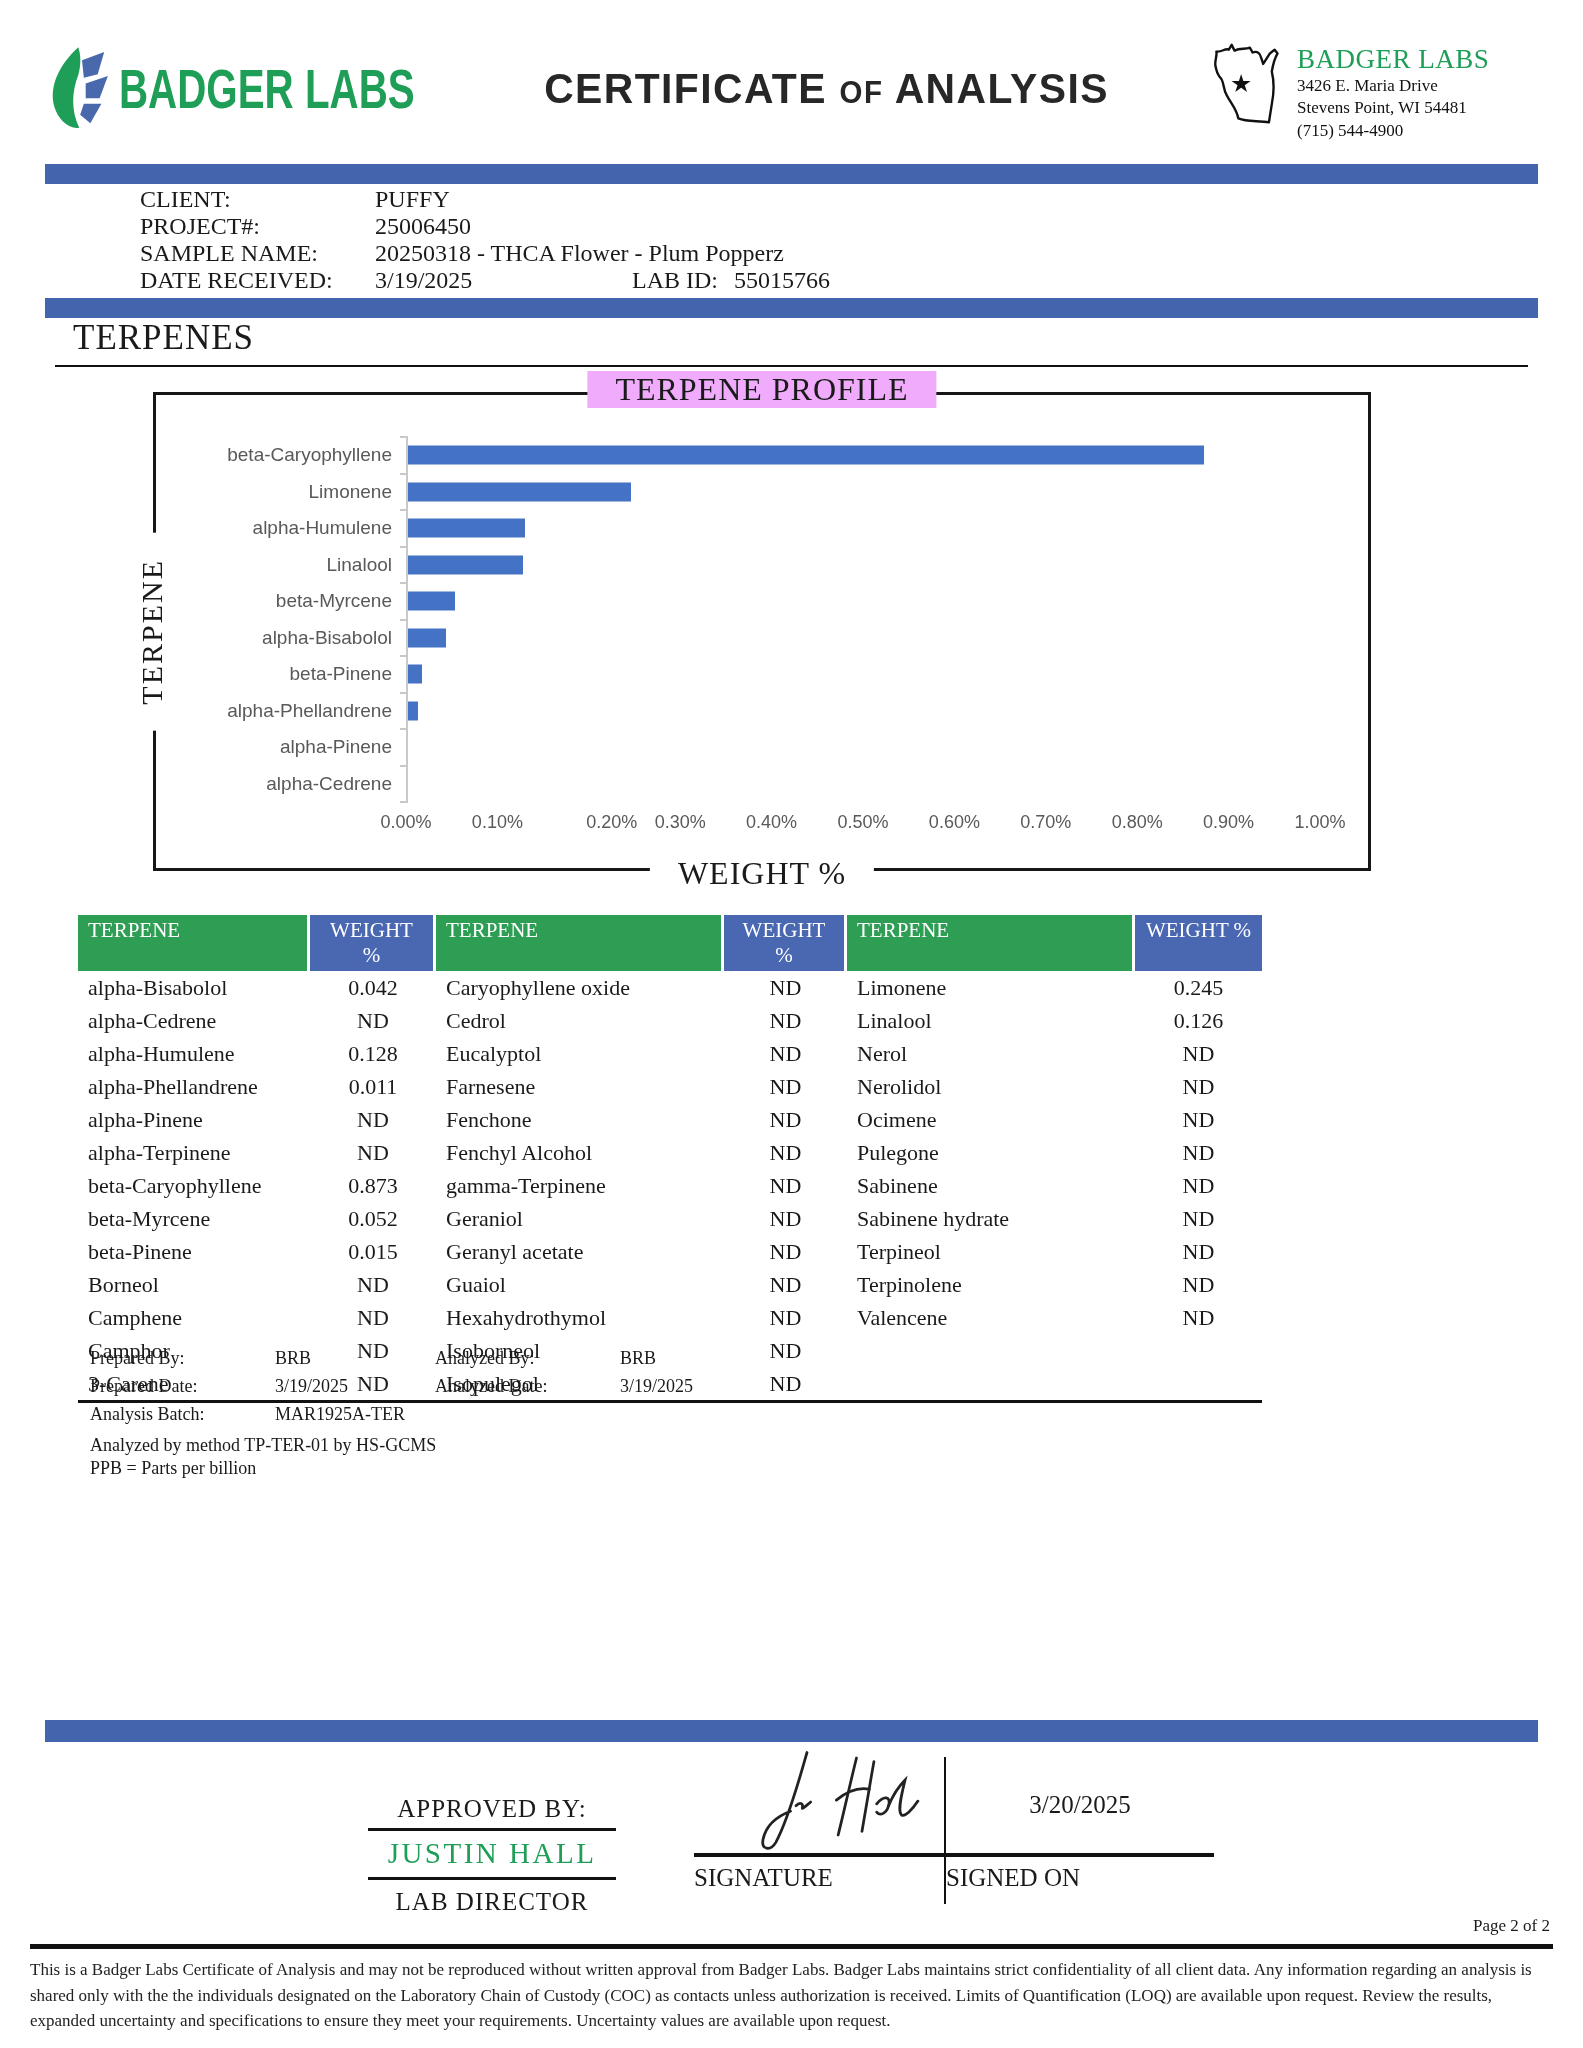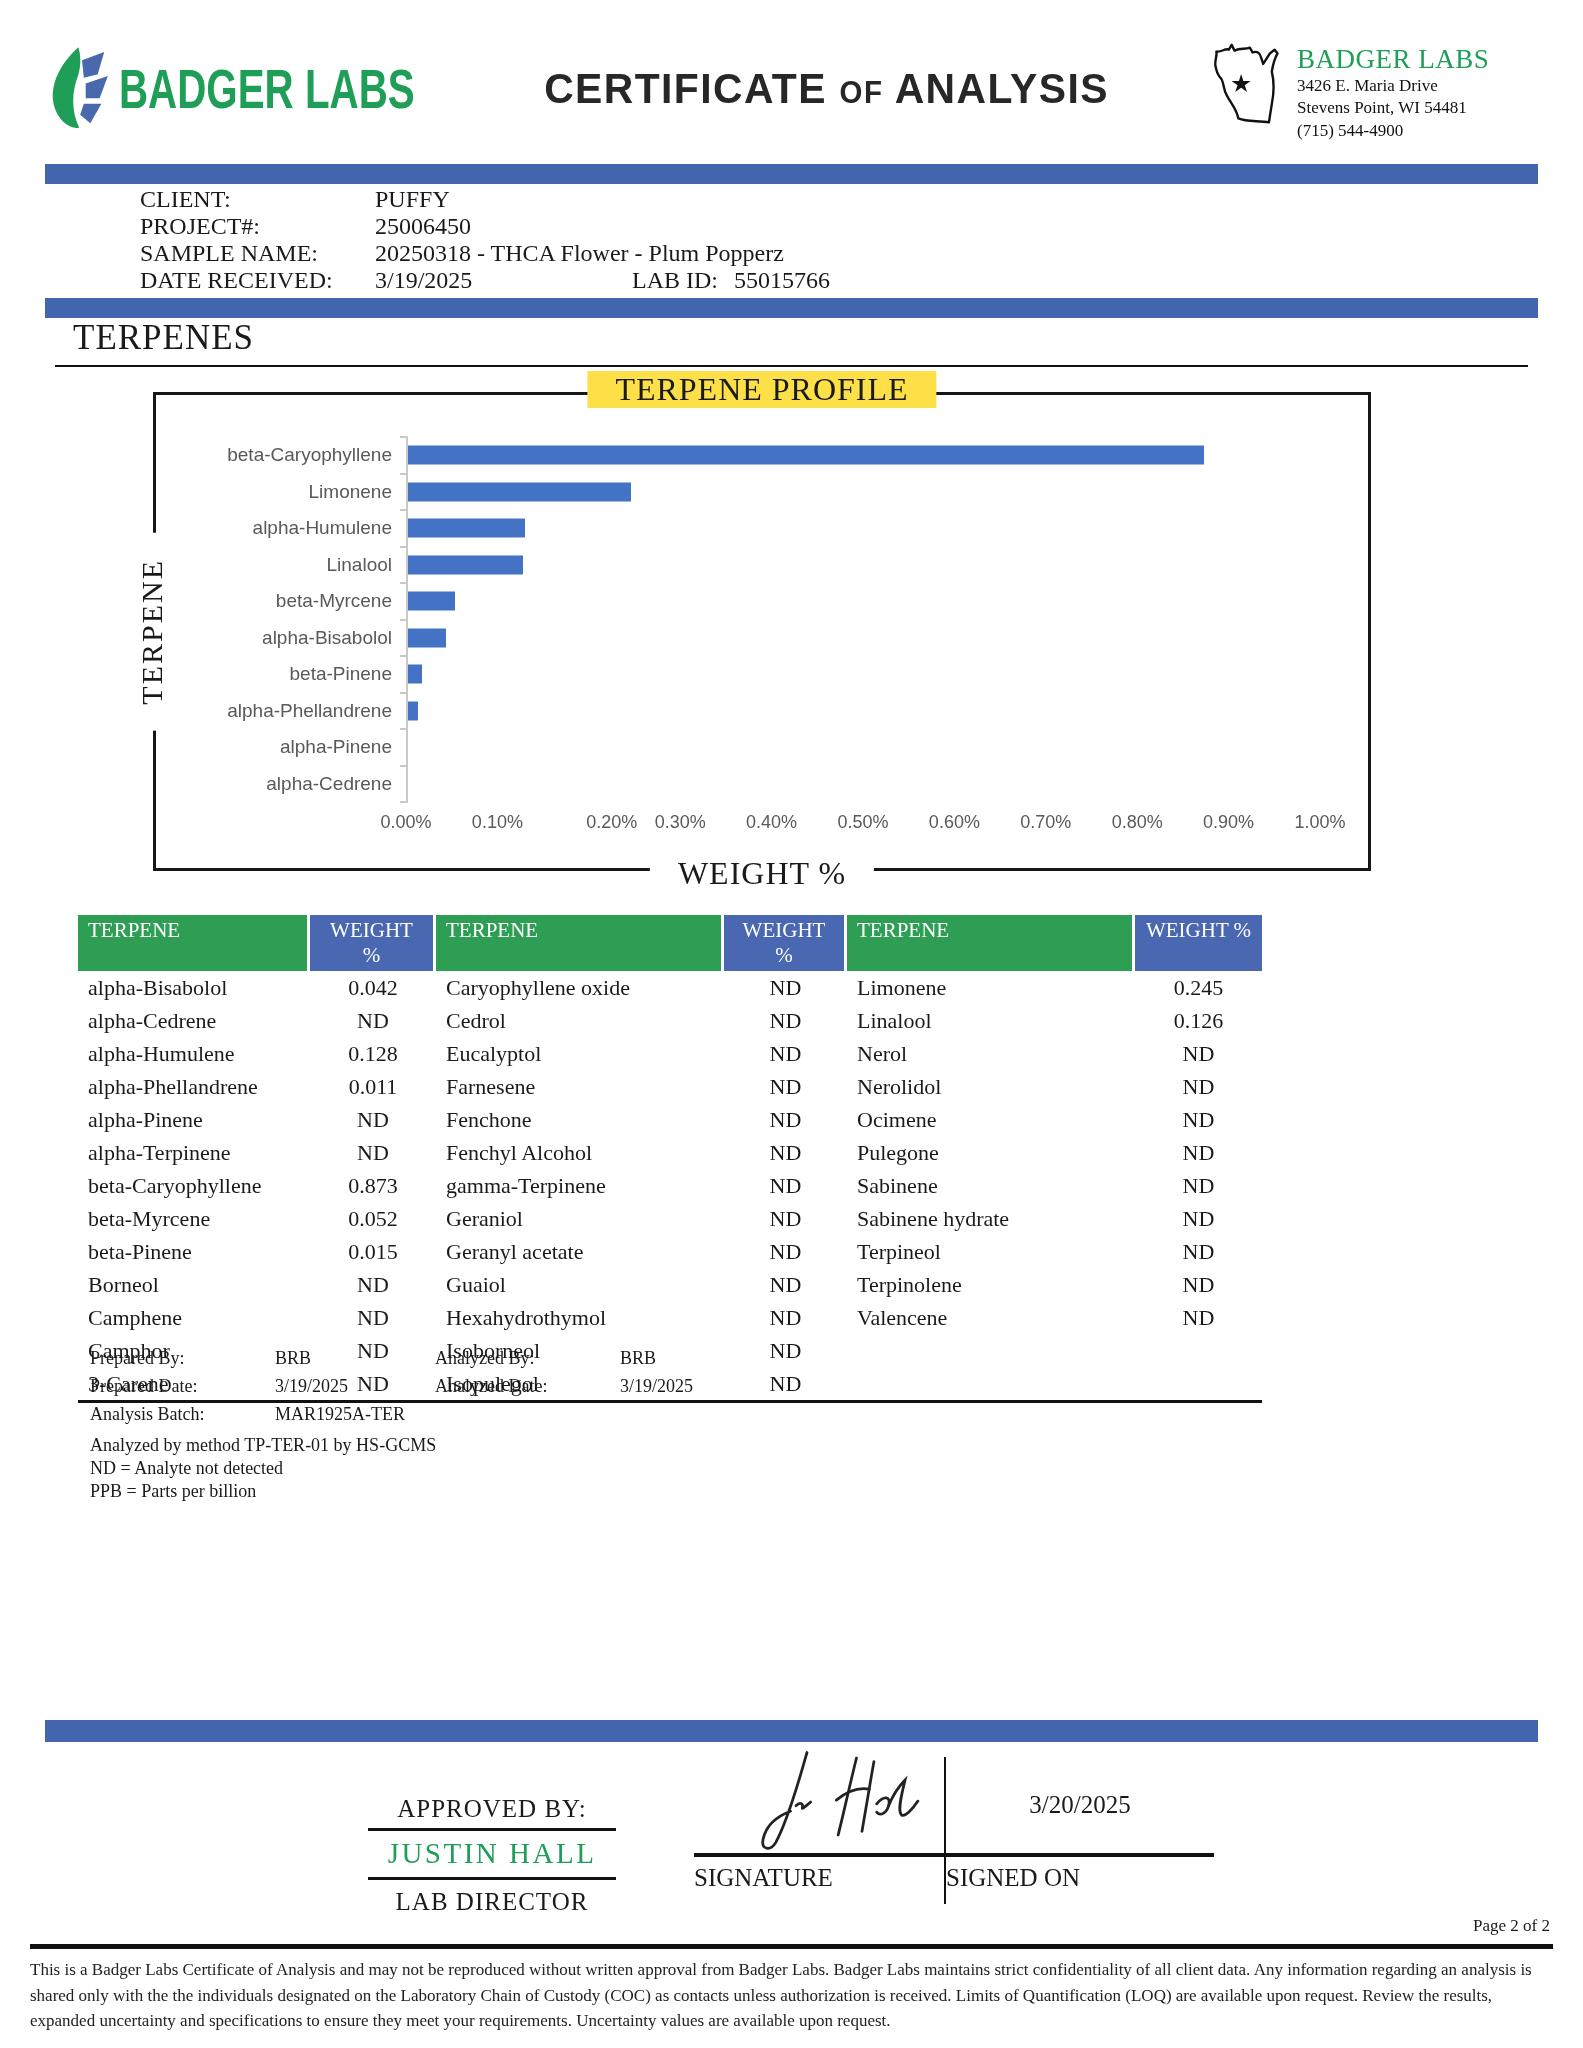--- a/index.html
+++ b/index.html
@@ -35,21 +35,21 @@
   .ci-label{width:235px;}
   .ci-date-val{width:257px;}
   .ci-labid-label{width:102px;}
 
   
   .section-title{position:absolute;top:318px;left:55px;right:55px;margin:0;font-weight:400;
     font-size:35px;letter-spacing:1px;border-bottom:2px solid #111;padding:0 0 7px 18px;}
 
   
   .chart-box{position:absolute;top:392px;left:153px;width:1212px;height:473px;border:3px solid #161616;}
-  .chart-title{position:absolute;top:-24px;left:50%;transform:translateX(-50%);background:#fde047;
+  .chart-title{position:absolute;top:-24px;left:50%;transform:translateX(-50%);background:#f0abfc;
     padding:0 28px;font-size:32px;letter-spacing:1px;white-space:nowrap;}
   .x-title{position:absolute;bottom:-24px;left:50%;transform:translateX(-50%);background:#fff;
     padding:0 28px;font-size:32px;letter-spacing:1px;white-space:nowrap;}
   .y-title-wrap{position:absolute;left:-2px;top:0;bottom:0;width:0;display:flex;align-items:center;}
   .y-title{writing-mode:vertical-rl;transform:rotate(180deg);background:#fff;font-size:30px;
     letter-spacing:2px;padding:26px 1px;margin-left:-20px;white-space:nowrap;}
   .rows{margin:42px 48px 0 0;}
   .crow{display:flex;height:36.5px;align-items:center;}
   .cat-label{width:250px;text-align:right;padding-right:14px;box-sizing:border-box;
     font-family:"Liberation Sans", sans-serif;font-size:19px;color:#595959;}
@@ -382,21 +382,20 @@
       <span>Analyzed Date:</span>
       <span>3/19/2025</span>
     </div>
     <div class="prow">
       <span>Analysis Batch:</span>
       <span>MAR1925A-TER</span>
       <span></span>
         <span></span>
     </div>
     <div class="pnote first">Analyzed by method TP-TER-01 by HS-GCMS</div>
-    <div class="pnote">ND = Analyte not detected</div>
     <div class="pnote">PPB = Parts per billion</div>
   </div>
 
   <div class="blue-bar bar3"></div>
 
   <div class="approval">
     <div class="approve-col">
       <div class="ab-label">APPROVED BY:</div>
       <div class="ab-name">JUSTIN HALL</div>
       <div class="ab-title">LAB DIRECTOR</div>

